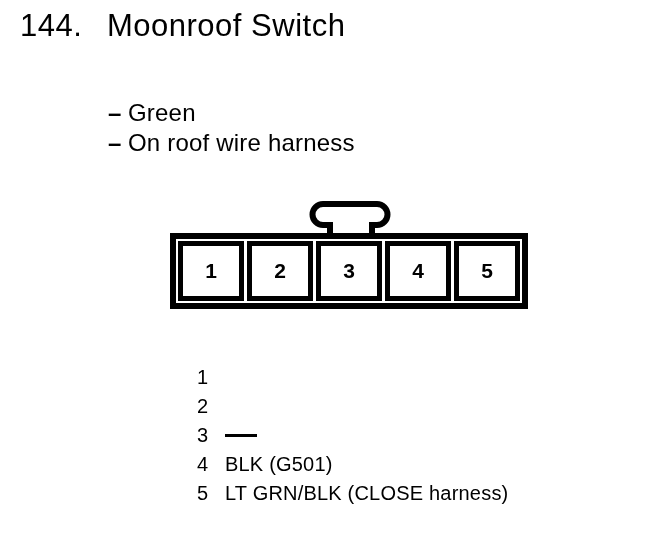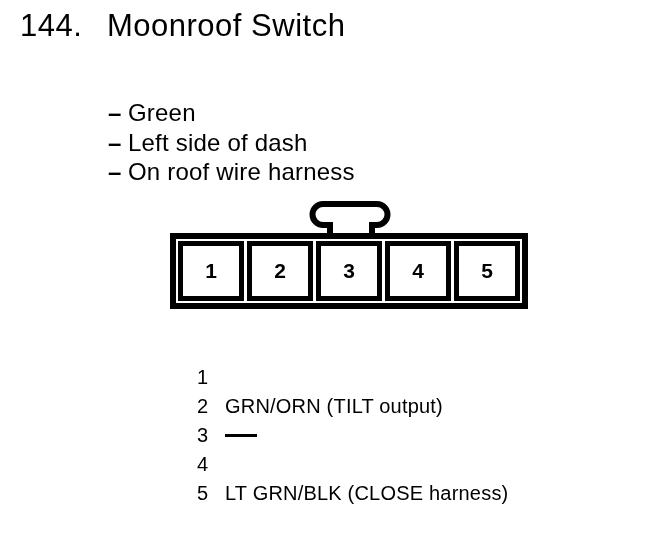--- a/index.html
+++ b/index.html
@@ -77,21 +77,20 @@
 <body>
 
 <div class="page">
 
   <div class="title-row">
     <span class="item-no">144.</span><span class="title-text">Moonroof Switch</span>
   </div>
 
   <div class="notes">
       <div class="note-row"><span class="note-dash">–</span><span>Green</span></div>
-      <div class="note-row"><span class="note-dash">–</span><span>Left side of dash</span></div>
       <div class="note-row"><span class="note-dash">–</span><span>On roof wire harness</span></div>
     </div>
 
   <svg class="latch" width="100" height="46" viewBox="0 0 100 46" aria-hidden="true">
     <path d="M 25 44 V 29 H 18 A 10.5 10.5 0 0 1 18 8 H 72 A 10.5 10.5 0 0 1 72 29 H 67 V 44" fill="none" stroke="#000000" stroke-width="6"></path>
   </svg>
 
   <div class="connector">
       <div class="cavity">
         <span>1</span>
@@ -109,28 +108,28 @@
         <span>5</span>
       </div>
     </div>
 
   <div class="pinout">
       <div class="pin-row">
         <span class="pin-no">1</span>
       </div>
       <div class="pin-row">
         <span class="pin-no">2</span>
-        <span>GRN/ORN (TILT output)</span>
       </div>
       <div class="pin-row">
         <span class="pin-no">3</span>
         <span class="nc-bar"></span>
       </div>
       <div class="pin-row">
         <span class="pin-no">4</span>
+        <span>BLK (G501)</span>
       </div>
       <div class="pin-row">
         <span class="pin-no">5</span>
         <span>LT GRN/BLK (CLOSE harness)</span>
       </div>
     </div>
 
 </div>
 
 </body></html>

